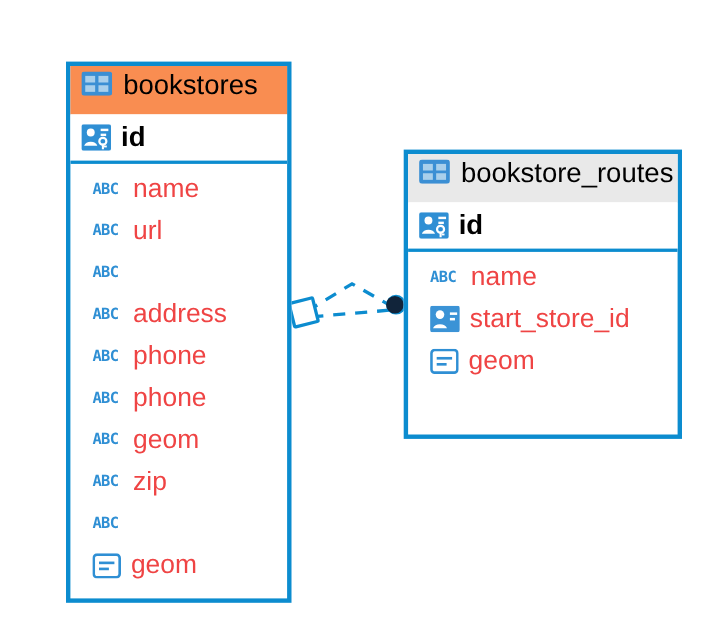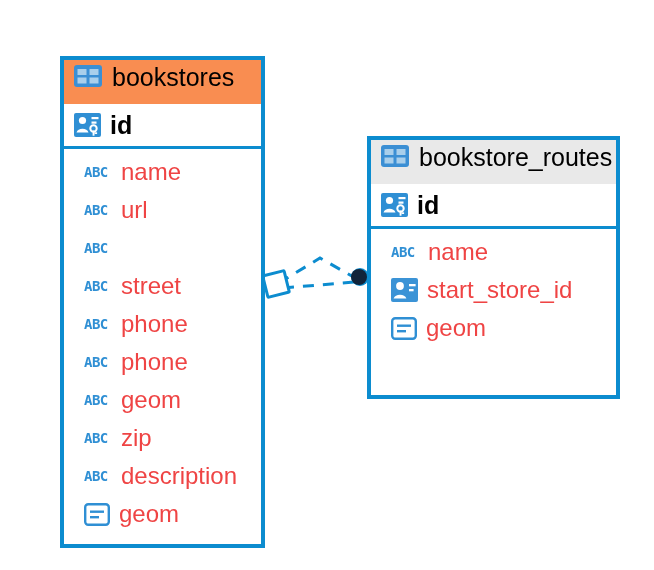--- a/index.html
+++ b/index.html
@@ -171,41 +171,40 @@
         </div>
         <div class="field-row">
           <span class="abc-icon">ABC</span>
           <span class="field-label">url</span>
         </div>
         <div class="field-row">
           <span class="abc-icon">ABC</span>
         </div>
         <div class="field-row">
           <span class="abc-icon">ABC</span>
-          <span class="field-label">street</span>
+          <span class="field-label">address</span>
         </div>
         <div class="field-row">
           <span class="abc-icon">ABC</span>
           <span class="field-label">phone</span>
         </div>
         <div class="field-row">
           <span class="abc-icon">ABC</span>
           <span class="field-label">phone</span>
         </div>
         <div class="field-row">
           <span class="abc-icon">ABC</span>
           <span class="field-label">geom</span>
         </div>
         <div class="field-row">
           <span class="abc-icon">ABC</span>
           <span class="field-label">zip</span>
         </div>
         <div class="field-row">
           <span class="abc-icon">ABC</span>
-          <span class="field-label">description</span>
         </div>
         <div class="field-row">
           <span class="icon">
             <svg width="26" height="23" viewBox="0 0 26 23">
               <rect x="1.2" y="1.2" width="23.6" height="20.6" rx="3" fill="#ffffff" stroke="#2f8fd4" stroke-width="2.4"></rect>
               <rect x="6" y="7.5" width="14" height="2.4" fill="#2f8fd4"></rect>
               <rect x="6" y="13" width="9" height="2.4" fill="#2f8fd4"></rect>
             </svg>
           </span>
           <span class="field-label">geom</span>

